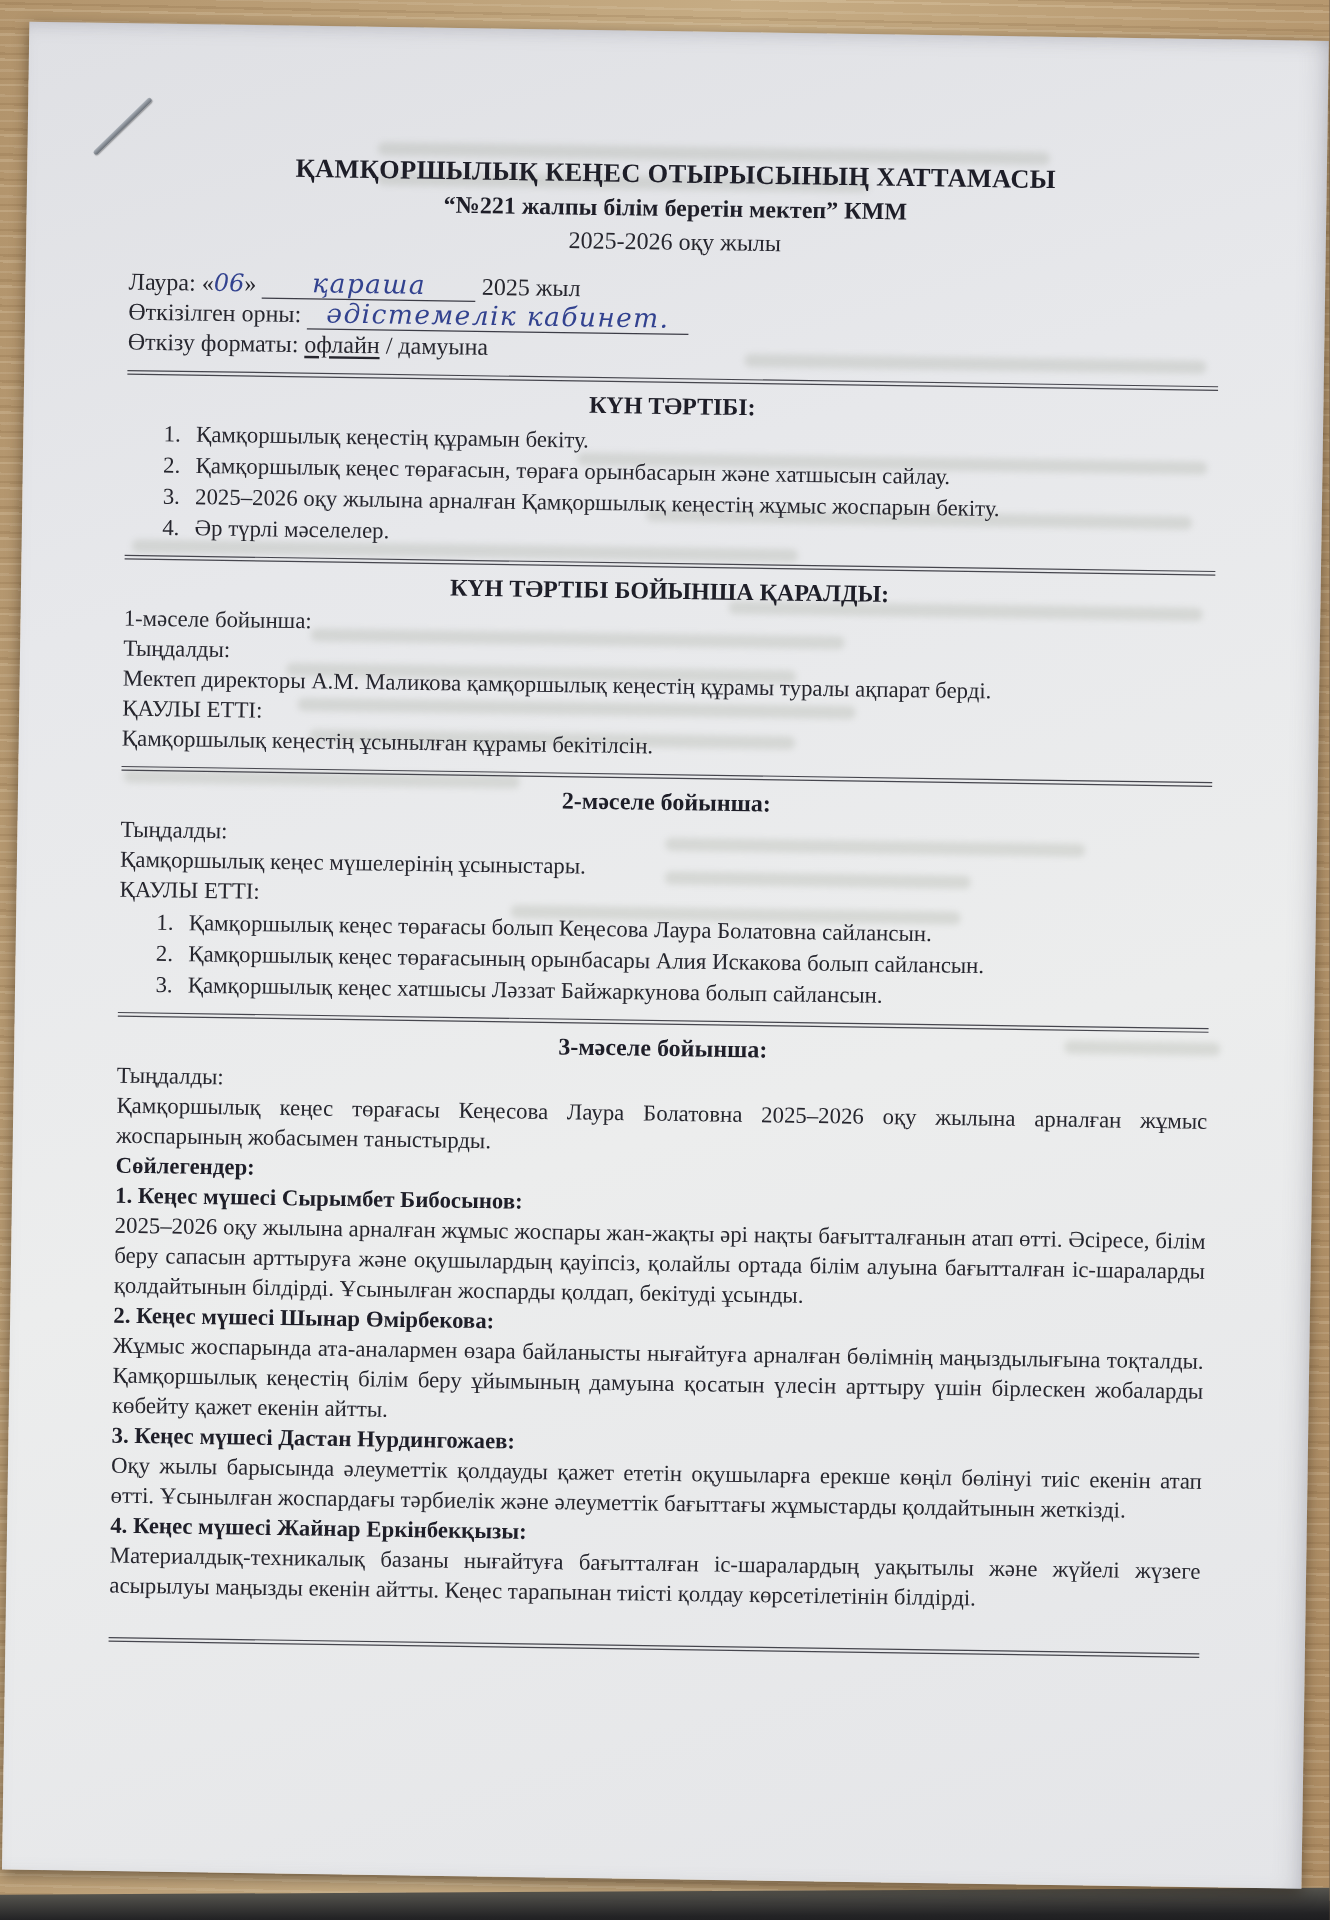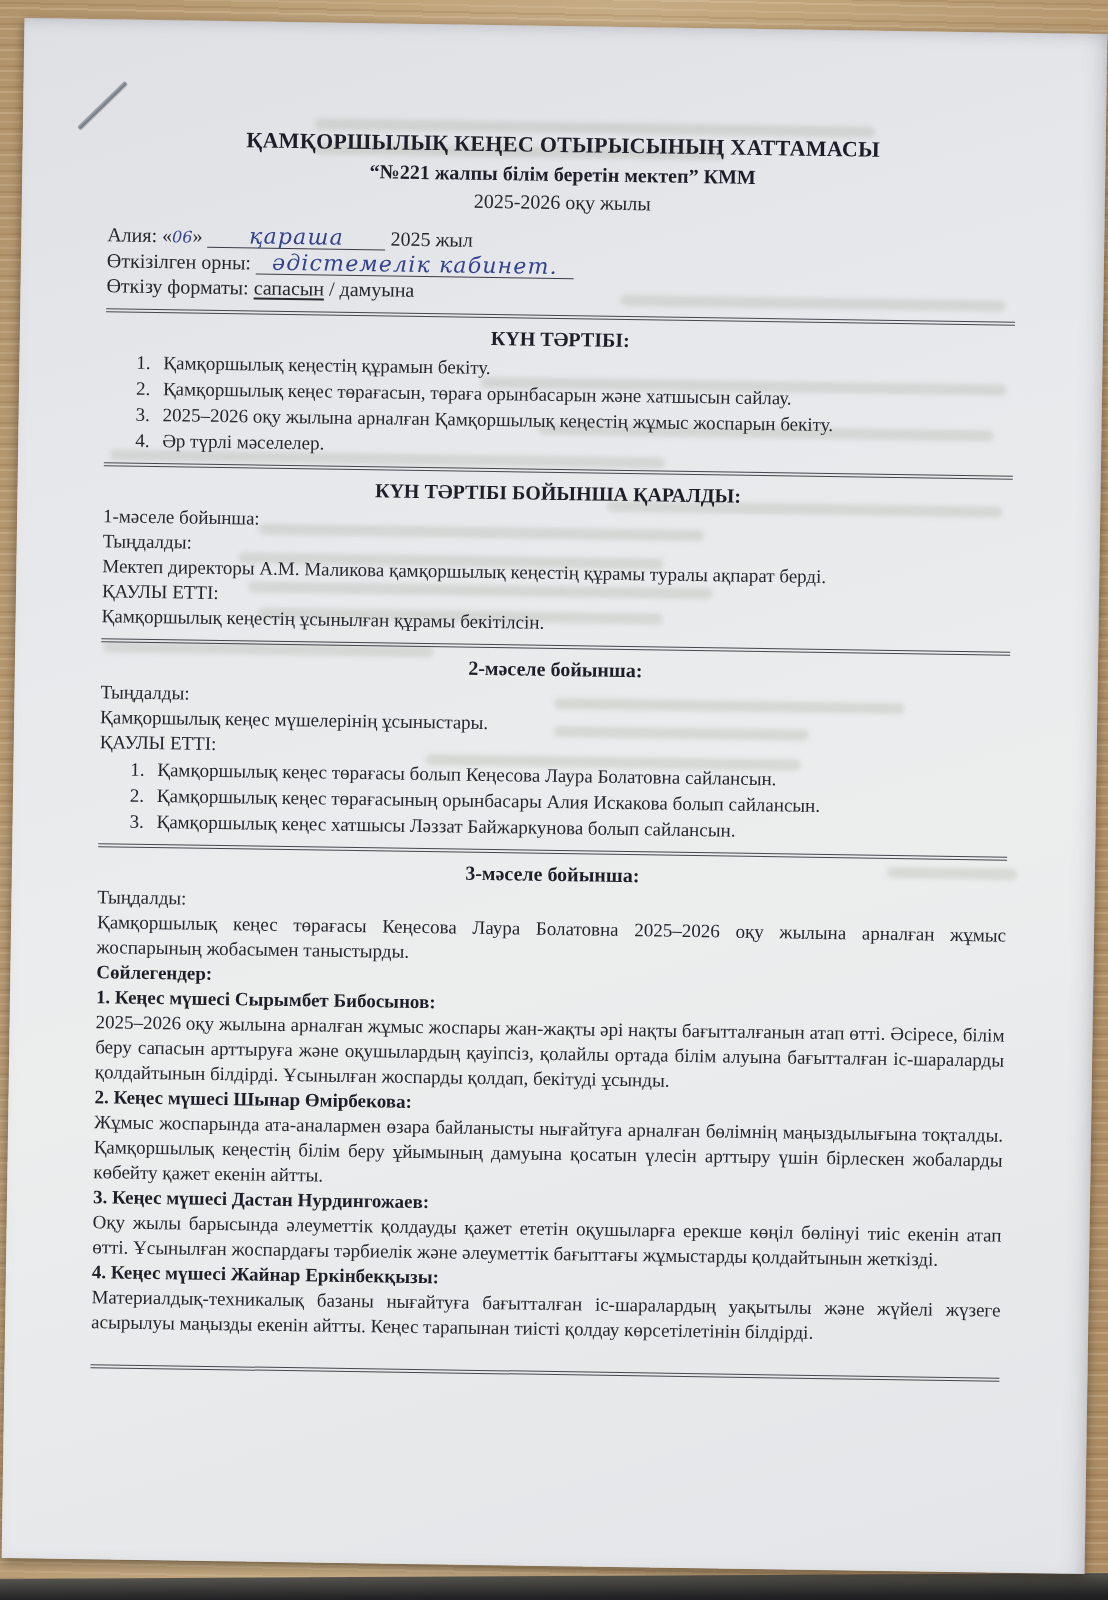--- a/index.html
+++ b/index.html
@@ -61,21 +61,21 @@
 
   .content{position:relative;padding:104px 88px 0 86px;font-size:19px;line-height:25px;}
 
   .title-block{text-align:center;}
   .t1{font-size:22px;font-weight:bold;line-height:30px;letter-spacing:.3px;color:#1e1e28;}
   .t2{font-size:20px;font-weight:bold;line-height:28px;color:#1e1e28;}
   .t3{font-size:20px;line-height:28px;}
 
   .meta{margin-top:13px;font-size:20px;line-height:27px;}
   .hand{font-family:"DejaVu Serif",serif;font-style:italic;color:#32428f;font-size:22px;letter-spacing:1.2px;}
-  .hand-day{font-size:16px;letter-spacing:0;margin-top:27px;}
+  .hand-day{font-size:20px;letter-spacing:0;margin-top:27px;}
   .blank{display:inline-block;border-bottom:1.6px solid #3c3c46;padding:0 14px;line-height:21px;text-align:center;}
   .blank-month{min-width:150px;}
   .blank-place{min-width:290px;}
   .u{text-decoration:underline;text-underline-offset:3px;}
 
   .rule{border:none;border-top:1px solid #45454d;border-bottom:1px solid #45454d;height:2px;background:transparent;margin:10px 0 7px 0;}
   .rule-last{margin-top:30px;}
 
   .h-center{font-size:20px;font-weight:bold;text-align:center;line-height:27px;margin:3px 0 3px 0;color:#1e1e28;}
   .plain-line{line-height:25px;}
@@ -114,31 +114,31 @@
   <div class="content">
 
     <div class="title-block">
       <div class="t1">ҚАМҚОРШЫЛЫҚ КЕҢЕС ОТЫРЫСЫНЫҢ ХАТТАМАСЫ</div>
       <div class="t2">“№221 жалпы білім беретін мектеп” КММ</div>
       <div class="t3">2025-2026 оқу жылы</div>
     </div>
 
     <div class="meta">
       <div class="plain-line">
-        <span>Алия: «</span><span class="hand hand-day">06</span><span>»</span>
+        <span>Лаура: «</span><span class="hand hand-day">06</span><span>»</span>
         <span class="blank blank-month"><span class="hand">қараша</span></span>
         <span>2025 жыл</span>
       </div>
       <div class="plain-line">
         <span>Өткізілген орны:</span>
         <span class="blank blank-place"><span class="hand">әдістемелік кабинет.</span></span>
       </div>
       <div class="plain-line">
         <span>Өткізу форматы:</span>
-        <span class="u">сапасын</span>
+        <span class="u">офлайн</span>
         <span>/</span>
         <span>дамуына</span>
       </div>
     </div>
 
     <hr class="rule">
 
     <div class="h-center">КҮН ТӘРТІБІ:</div>
     <ol class="num">
       <li>Қамқоршылық кеңестің құрамын бекіту.</li>

